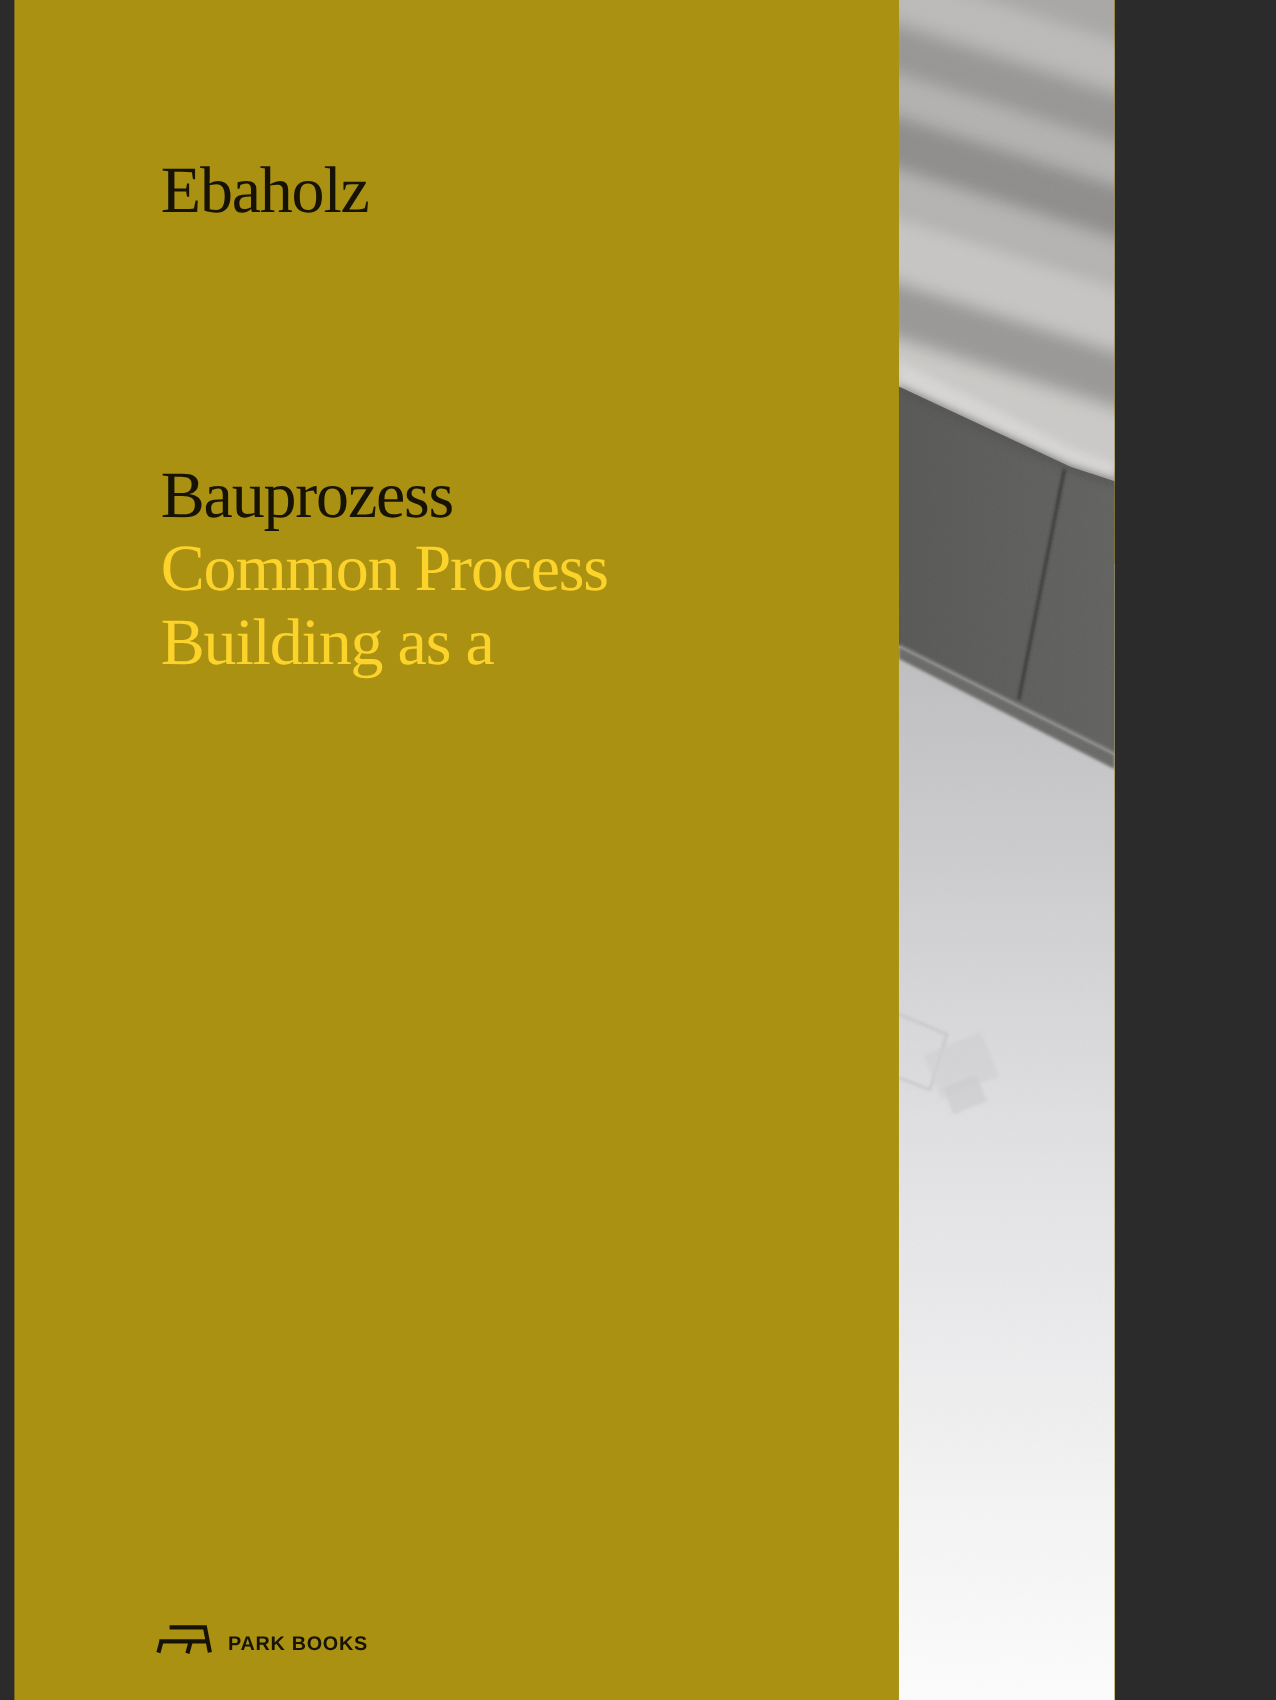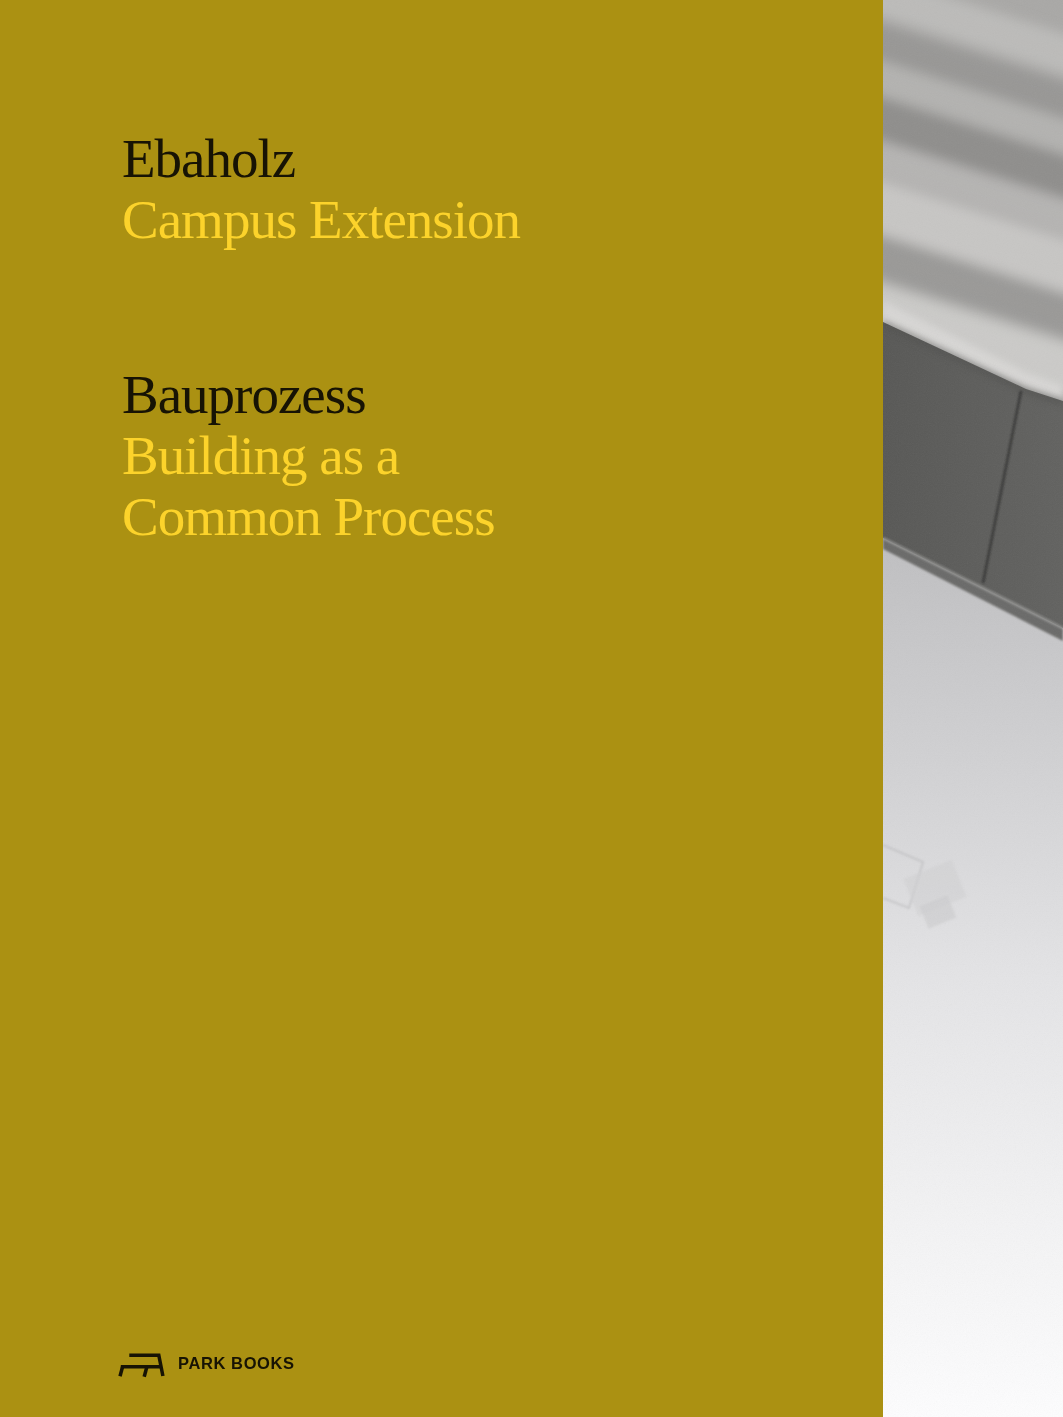--- a/index.html
+++ b/index.html
@@ -3,76 +3,76 @@
 <meta charset="utf-8">
 <style>
   html,body{margin:0;padding:0;background:#2b2b2b;}
   :root{
     --background:#ab9112;
     --text-dark:#171304;
     --text-yellow:#fcd32b;
   }
   .page{
     position:relative;
-    width:1063px;height:1417px;
+    width:917px;height:1417px;
     background:var(--background);
     overflow:hidden;
     font-family:"Liberation Serif", serif;
+    margin-left:12px;
   }
   .block{
     position:absolute;
     left:122px;
     font-size:55px;
     line-height:61px;
     letter-spacing:-1px;
     font-weight:400;
     white-space:nowrap;
   }
   .block-1{top:128px;}
-  .block-2{top:364px;}
+  .block-2{top:382px;}
   .ln.dark{color:var(--text-dark);}
   .ln.yellow{color:var(--text-yellow);}
   .photo{
     position:absolute;top:0;right:0;
     width:180px;height:1417px;
   }
   .photo svg{display:block;}
   .publisher{
     position:absolute;
     left:118px;top:1351px;
     height:29px;
     display:flex;
-    align-items:flex-start;
+    align-items:flex-end;
     color:var(--text-dark);
   }
   .bench{flex:0 0 auto;}
   .pubname{
     font-family:"Liberation Sans", sans-serif;
     font-weight:bold;
     font-size:16.5px;
     letter-spacing:0.6px;
     margin-left:12px;
     padding-top:3px;
     white-space:nowrap;
   }
 </style>
 </head>
 <body>
 
 <div class="page">
 
   <div class="block block-1">
     <div class="ln dark">Ebaholz</div>
-    <div class="ln yellow">Campus Extension</div>
   </div>
 
   <div class="block block-2">
     <div class="ln dark">Bauprozess</div>
+    <div class="ln yellow">Common Process</div>
     <div class="ln yellow">Building as a</div>
-    <div class="ln yellow">Common Process</div>
   </div>
 
   <div class="photo">
     <svg width="180" height="1417" viewBox="0 0 180 1417" preserveAspectRatio="none" aria-hidden="true">
       <defs>
         <linearGradient id="floorG" x1="0" y1="540" x2="0" y2="1417" gradientUnits="userSpaceOnUse">
           <stop offset="0" stop-color="#bfbfc1"></stop>
           <stop offset="0.2" stop-color="#cdcdcf"></stop>
           <stop offset="0.5" stop-color="#e4e4e6"></stop>
           <stop offset="0.8" stop-color="#f4f4f5"></stop>

